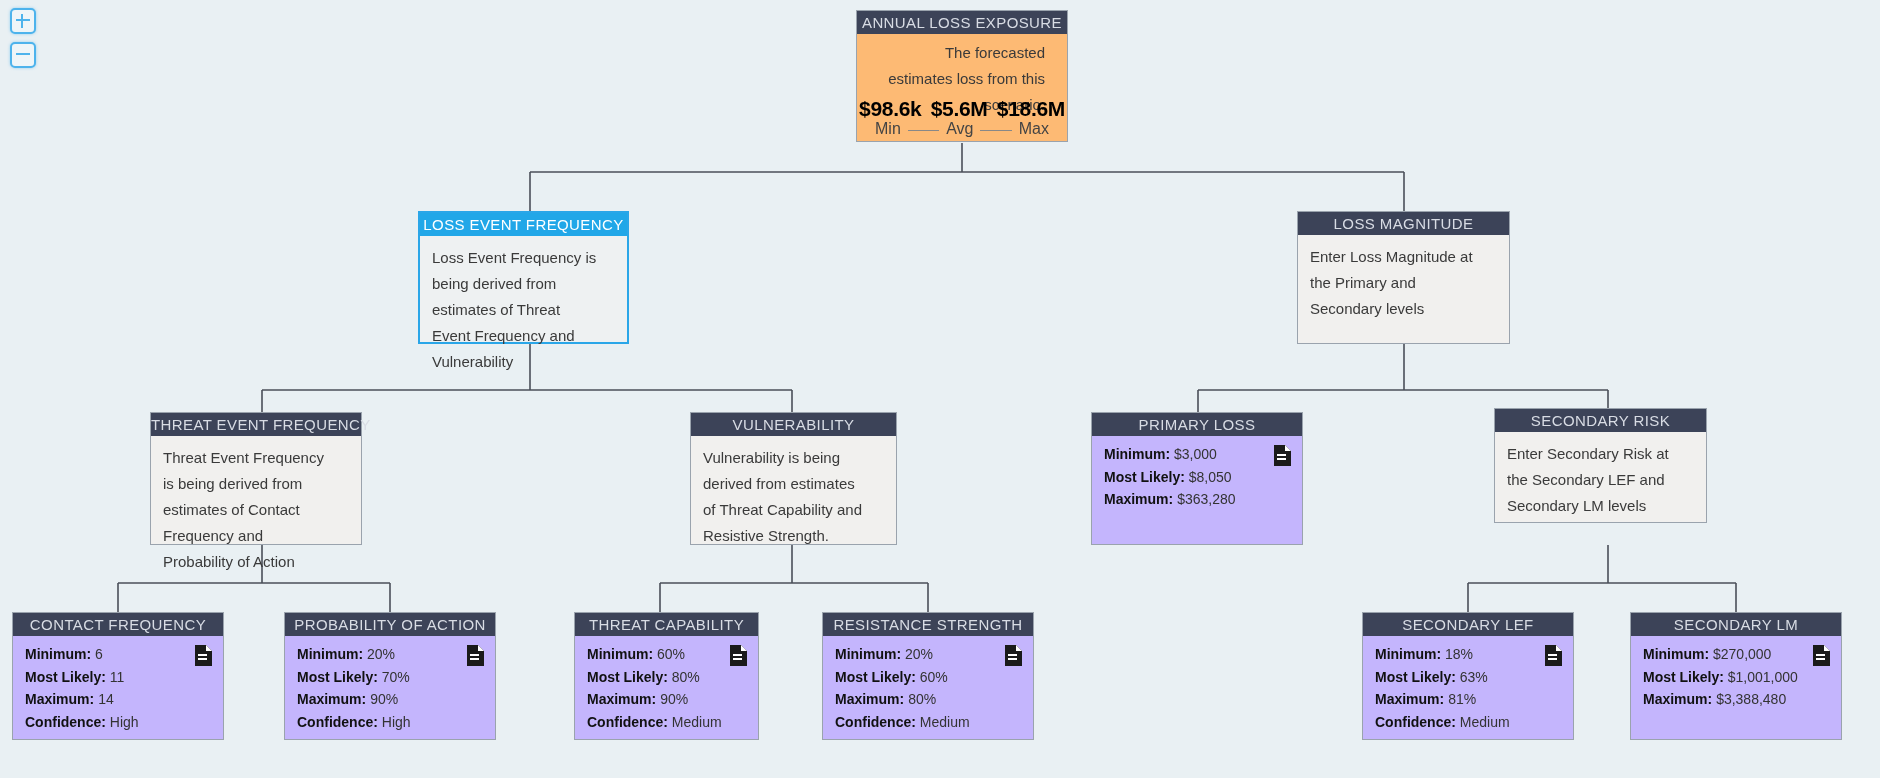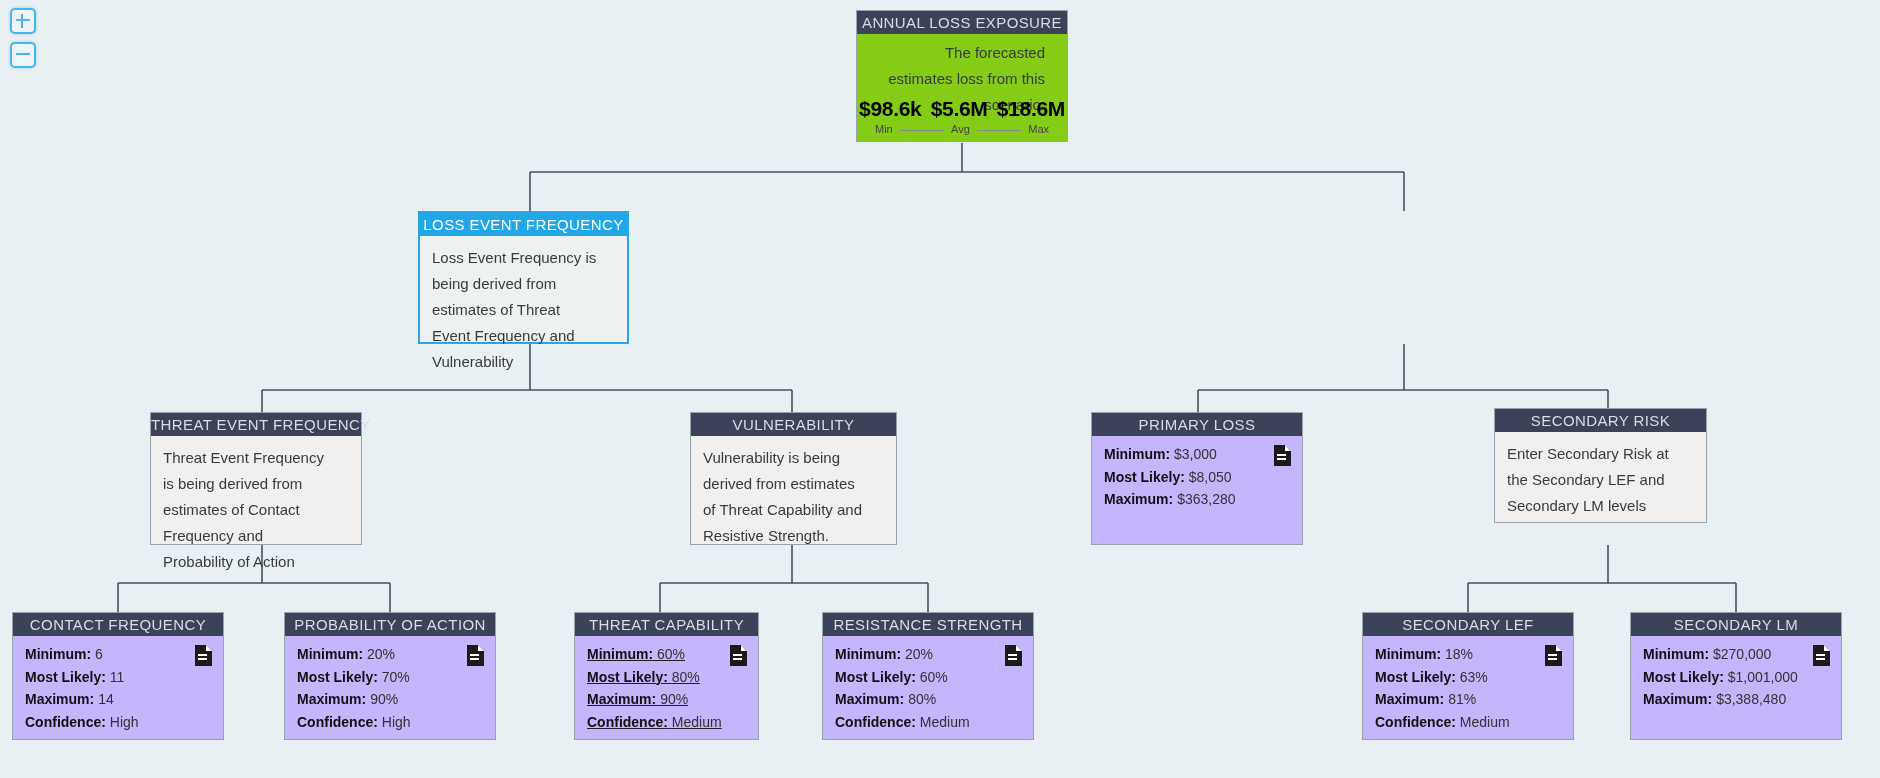--- a/index.html
+++ b/index.html
@@ -65,35 +65,35 @@
   .node.values .body .val{color:#333;}
 
   
   .node.selected{border:2px solid #2aa6e8;background:#eef1f2;}
   .node.selected .hdr{background:#21a7e8;color:#ffffff;}
 
   
   .hdr.overflow{overflow:visible;}
 
   
-  .node.root{background:#84cc16;}
+  .node.root{background:#fdba74;}
   .node.root .body{padding:8px 12px 0 12px;line-height:26px;}
   .ale-desc{position:absolute;left:12px;top:6px;width:176px;color:#3a3a3a;font-size:15px;line-height:26px;}
   .ale-figs{
     position:absolute;left:0;right:0;top:54px;
     display:flex;justify-content:space-between;
     padding:0 2px;
     font-size:21px;font-weight:bold;color:#000;
     letter-spacing:-.3px;
     margin-top:8px;
   }
   .ale-legend{
     position:absolute;left:0;right:0;top:82px;
     display:flex;align-items:center;justify-content:space-between;
-    padding:0 18px;color:#444;font-size:11px;
+    padding:0 18px;color:#444;font-size:16px;
   }
   .ale-legend .dash{flex:1;height:1px;background:#888;margin:0 7px;position:relative;top:1px;}
 
   
   .doc-icon{position:absolute;right:11px;top:9px;width:17px;height:21px;}
 </style>
 </head>
 <body>
 
 <div id="canvas">
@@ -165,20 +165,28 @@
     <div class="hdr">LOSS EVENT FREQUENCY</div>
     <div class="body" style="overflow:visible;">
       <div>Loss Event Frequency is</div>
       <div>being derived from</div>
       <div>estimates of Threat</div>
       <div>Event Frequency and</div>
       <div>Vulnerability</div>
     </div>
   </div>
 
+  <div class="node desc" style="left:1297px;top:211px;width:213px;height:133px;">
+    <div class="hdr">LOSS MAGNITUDE</div>
+    <div class="body">
+      <div>Enter Loss Magnitude at</div>
+      <div>the Primary and</div>
+      <div>Secondary levels</div>
+    </div>
+  </div>
 
   <div class="node desc" style="left:150px;top:412px;width:212px;height:133px;">
     <div class="hdr overflow">THREAT EVENT FREQUENCY</div>
     <div class="body" style="overflow:visible;">
       <div>Threat Event Frequency</div>
       <div>is being derived from</div>
       <div>estimates of Contact</div>
       <div>Frequency and</div>
       <div>Probability of Action</div>
     </div>
@@ -256,21 +264,21 @@
         <span class="val">70%</span></div>
       <div><span class="lbl">Maximum:</span>
         <span class="val">90%</span></div>
       <div><span class="lbl">Confidence:</span>
         <span class="val">High</span></div>
     </div>
   </div>
 
   <div class="node values" style="left:574px;top:612px;width:185px;height:128px;">
     <div class="hdr">THREAT CAPABILITY</div>
-    <div class="body" style="text-decoration:underline;">
+    <div class="body" style="">
       <svg class="doc-icon" viewBox="0 0 17 21">
         <path d="M0 0 h11 l6 6 v15 H0 Z" fill="#1a1a1a"></path>
         <path d="M11 0 l6 6 h-6 Z" fill="#ffffff"></path>
         <rect x="3" y="9" width="9" height="2" fill="#ffffff"></rect>
         <rect x="3" y="13" width="9" height="2" fill="#ffffff"></rect>
       </svg>
       <div><span class="lbl">Minimum:</span>
         <span class="val">60%</span></div>
       <div><span class="lbl">Most Likely:</span>
         <span class="val">80%</span></div>

